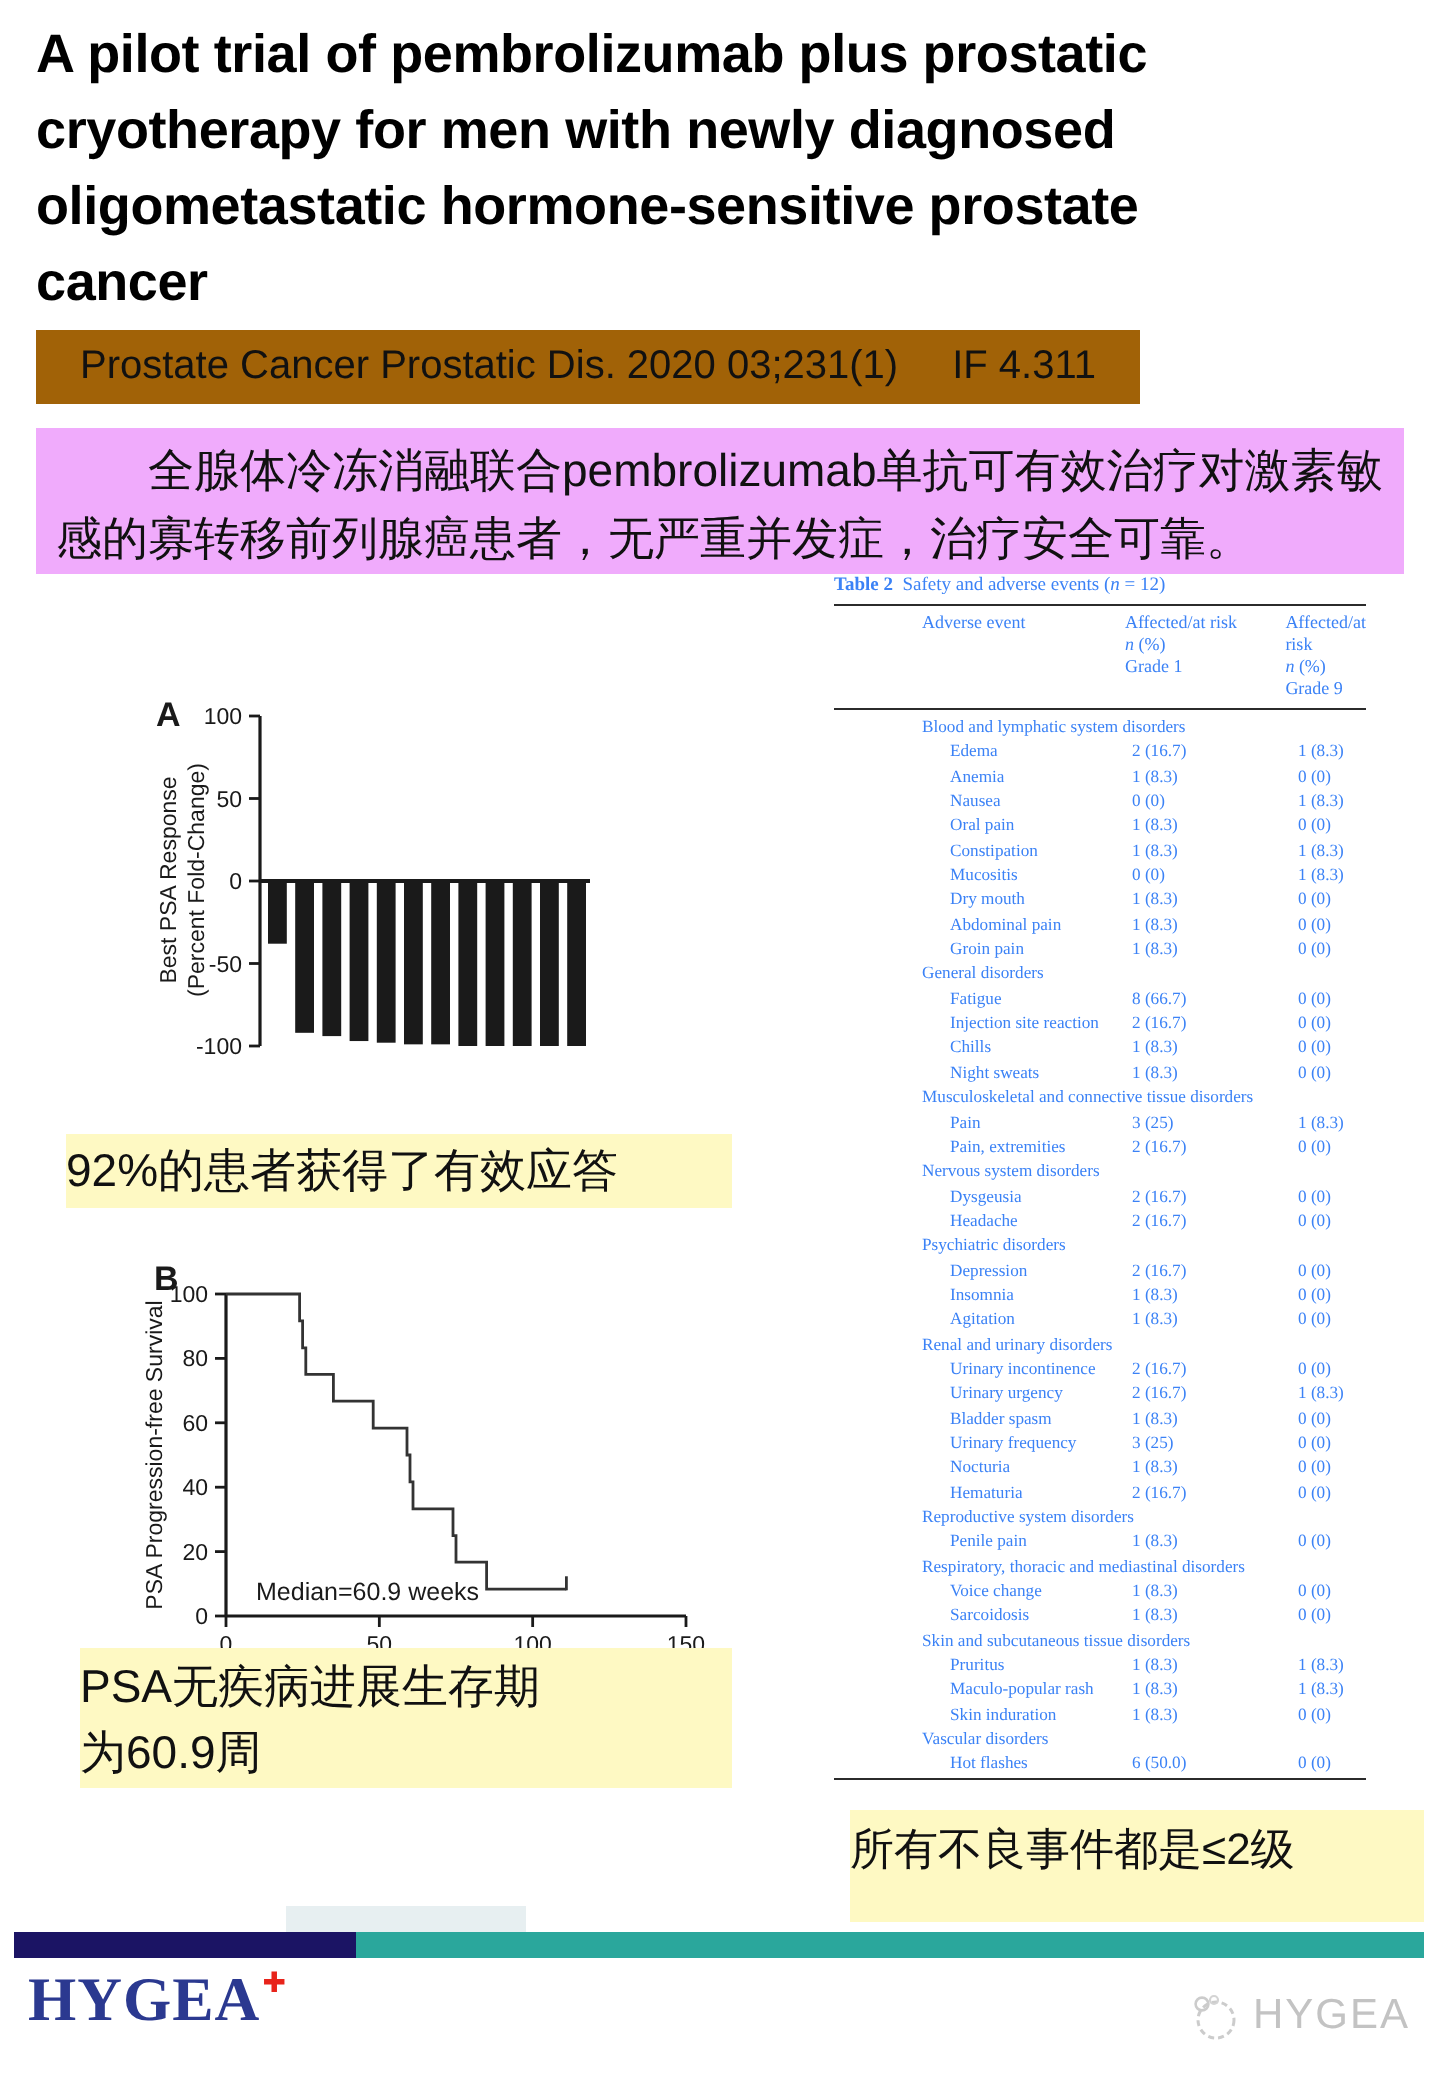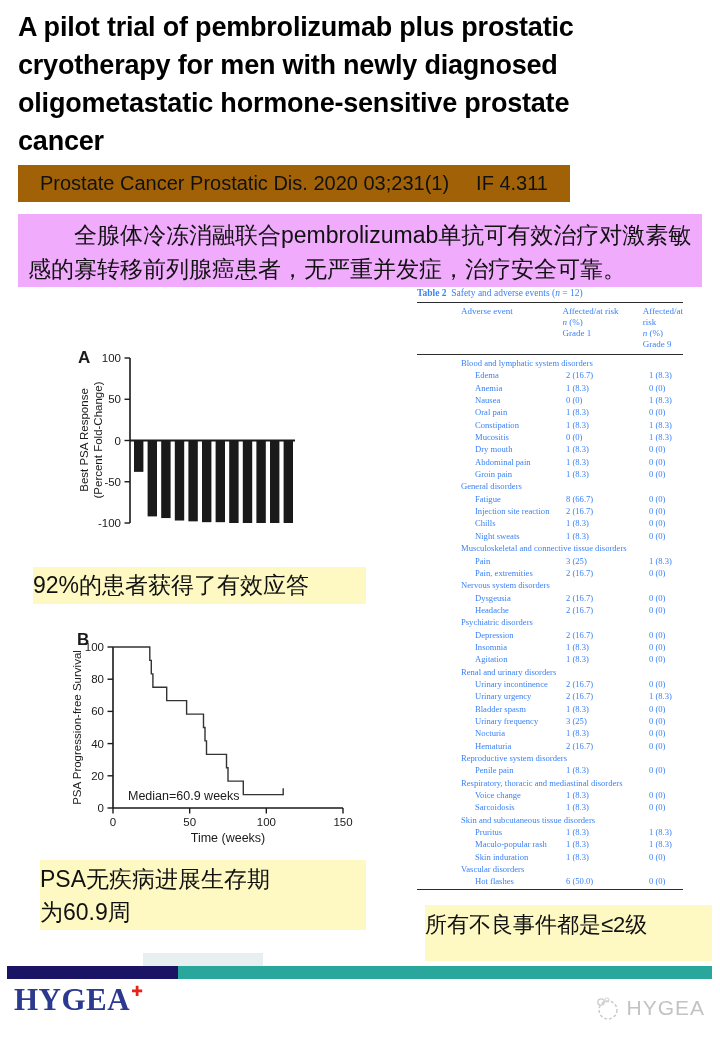--- a/index.html
+++ b/index.html
@@ -18,21 +18,21 @@
 
   
   .summary{left:18px;top:214px;width:684px;height:73px;background:#f0abfc;
            box-sizing:border-box;padding:4px 8px 0 10px;font-size:23px;
            line-height:34px;}
   .summary p{margin:0;text-indent:2em;}
 
   
   .callout{background:#fef9c3;text-align:left;box-sizing:border-box;}
   .co-response{left:33px;top:567px;width:333px;height:37px;font-size:23px;line-height:37px;}
-  .co-pfs{left:40px;top:860px;width:326px;height:70px;font-size:23px;line-height:33px;padding-top:3px;}
+  .co-pfs{left:40px;top:824px;width:326px;height:70px;font-size:23px;line-height:33px;padding-top:3px;}
   .co-grade{left:425px;top:905px;width:287px;height:56px;font-size:22px;line-height:39px;}
 
   
   .chartA{left:40px;top:335px;}
   .chartB{left:35px;top:612px;}
   svg text{font-family:"Liberation Sans", sans-serif;fill:#1a1a1a;}
 
   
   .jtable{left:417px;top:288px;width:266px;font-family:"Liberation Serif", serif;color:#3b82f6;}
   .t-title{font-size:9.5px;margin:0 0 4px 0;white-space:nowrap;}

